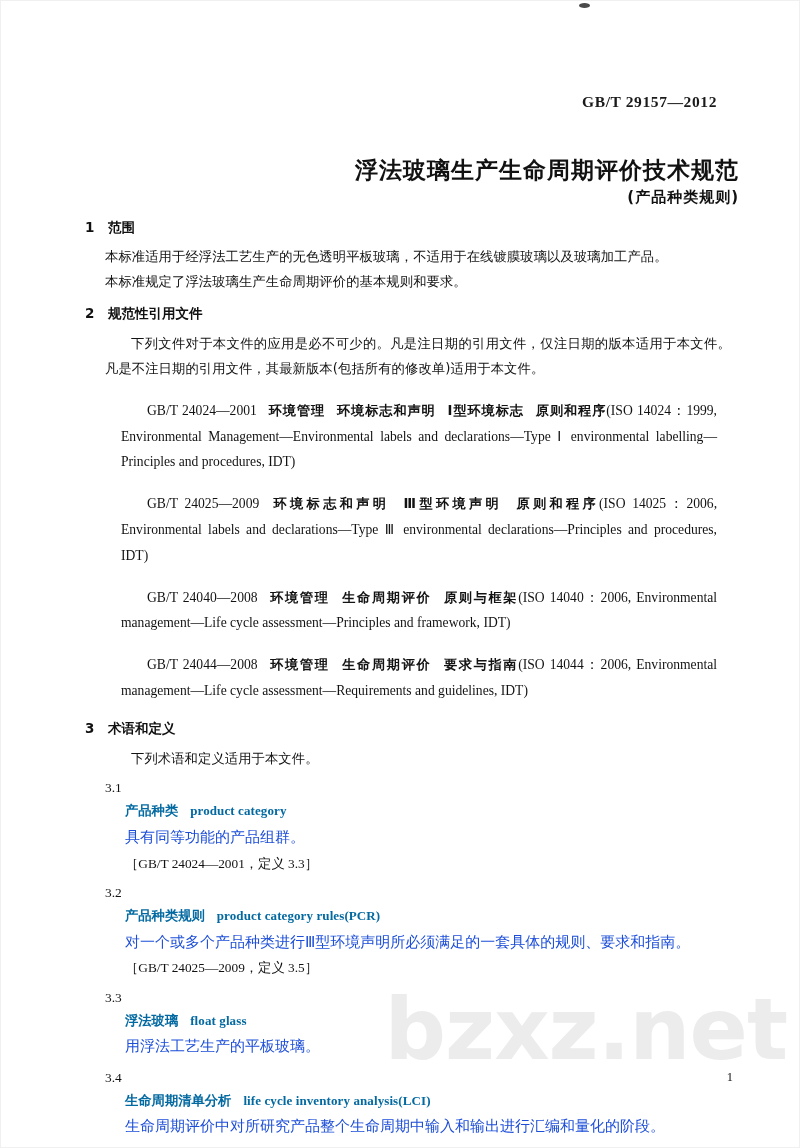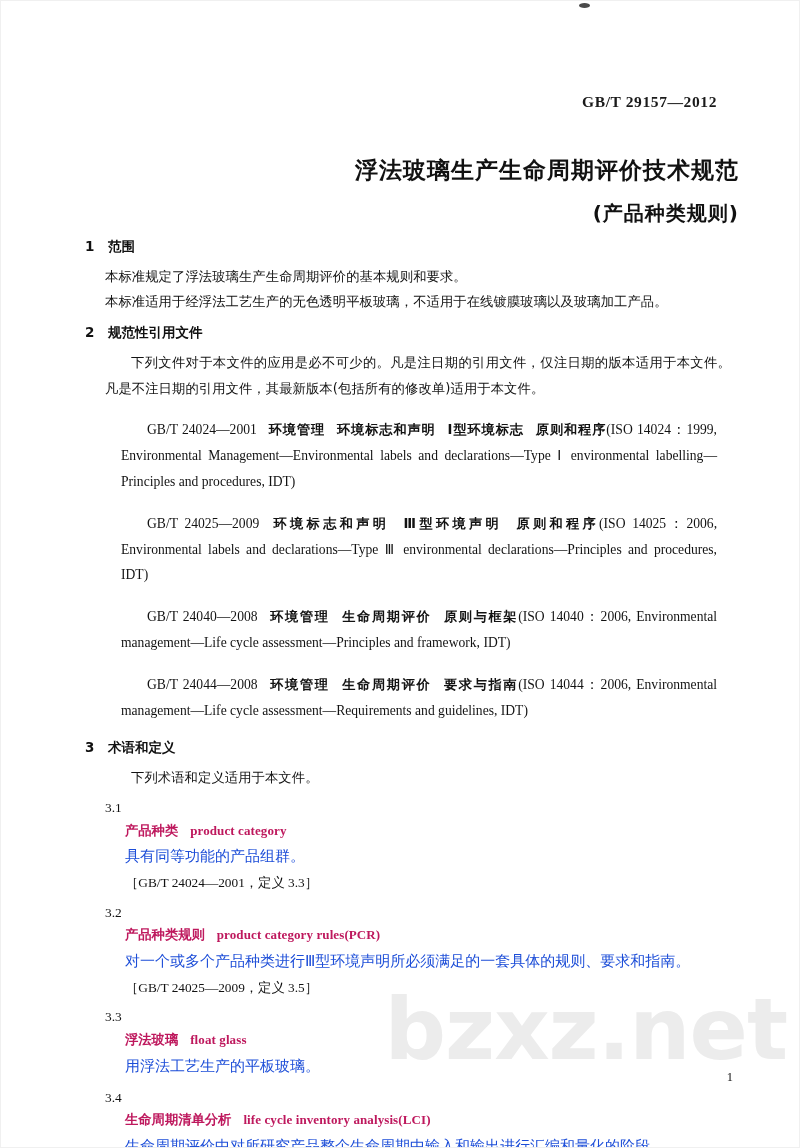--- a/index.html
+++ b/index.html
@@ -66,23 +66,23 @@
     font-family: "DejaVu Sans", "Liberation Sans", sans-serif;
     font-weight: bold;
     color: #111;
     letter-spacing: 1px;
   }
   .doc-title-main {
     font-size: 23px;
     line-height: 1.35;
   }
   .doc-title-sub {
-    font-size: 20px;
+    font-size: 15px;
     line-height: 1.5;
-    margin-top: 12px;
+    margin-top: 0;
   }
 
   
   .clause-heading {
     font-family: "DejaVu Sans", "Liberation Sans", sans-serif;
     font-weight: bold;
     font-size: 13.5px;
     color: #111;
     margin-top: 10px;
     margin-bottom: 8px;
@@ -134,21 +134,21 @@
     font-size: 13.4px;
     color: #111;
     padding-left: 42px;
     line-height: 1.55;
     margin-top: 7px;
   }
   .term-head {
     font-family: "DejaVu Sans", "Liberation Sans", sans-serif;
     font-weight: bold;
     font-size: 13.3px;
-    color: #be185d;
+    color: #0369a1;
     padding-left: 62px;
     line-height: 1.85;
   }
   .term-head .en {
     font-family: "Liberation Serif", serif;
     font-weight: bold;
     font-size: 13px;
     margin-left: 12px;
     letter-spacing: .1px;
   }
@@ -210,22 +210,22 @@
     <div class="doc-header">GB/T 29157—2012</div>
 
     <div class="title-block">
       <div class="doc-title-main">浮法玻璃生产生命周期评价技术规范</div>
       <div class="doc-title-sub">(产品种类规则)</div>
     </div>
 
     <div class="clause-heading">
       <span class="num">1</span><span>范围</span>
     </div>
+    <div class="body-text tight">本标准适用于经浮法工艺生产的无色透明平板玻璃，不适用于在线镀膜玻璃以及玻璃加工产品。</div>
     <div class="body-text">本标准规定了浮法玻璃生产生命周期评价的基本规则和要求。</div>
-    <div class="body-text tight">本标准适用于经浮法工艺生产的无色透明平板玻璃，不适用于在线镀膜玻璃以及玻璃加工产品。</div>
 
     <div class="clause-heading">
       <span class="num">2</span><span>规范性引用文件</span>
     </div>
     <div class="body-text indent">下列文件对于本文件的应用是必不可少的。凡是注日期的引用文件，仅注日期的版本适用于本文件。凡是不注日期的引用文件，其最新版本(包括所有的修改单)适用于本文件。</div>
 
     <p class="ref-entry">
       <span>GB/T 24024—2001</span><span class="sp-w"></span><span class="cn">环境管理</span><span class="sp-w"></span><span class="cn">环境标志和声明</span><span class="sp-w"></span><span class="cn">Ⅰ型环境标志</span><span class="sp-w"></span><span class="cn">原则和程序</span><span>(ISO 14024：1999, Environmental Management—Environmental labels and declarations—Type Ⅰ environmental labelling—Principles and procedures, IDT)</span>
     </p>
 

